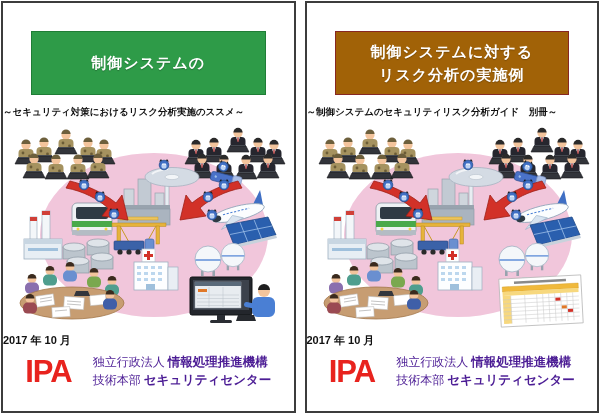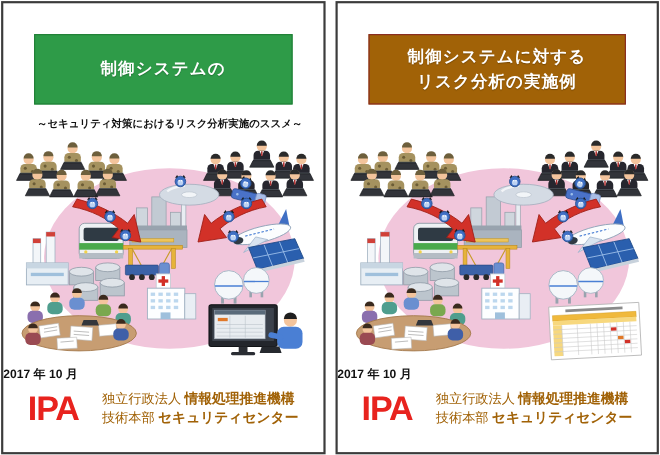--- a/index.html
+++ b/index.html
@@ -1,25 +1,25 @@
 <!DOCTYPE html>
 <html><head>
 <meta charset="utf-8">
 <style>
   html,body{margin:0;padding:0;background:#ffffff;font-family:"Liberation Sans",sans-serif;}
   .page{position:relative;width:600px;height:414px;box-sizing:border-box;display:flex;gap:9px;padding:1px;background:#ffffff;}
   .cover{position:relative;flex:1;background:#ffffff;border:2px solid #3c3c3c;box-sizing:border-box;overflow:hidden;}
   .banner{position:absolute;left:28px;right:28px;top:28px;height:64px;display:flex;flex-direction:column;justify-content:center;align-items:center;gap:5px;border:1px solid rgba(0,0,0,0.25);box-sizing:border-box;}
   .banner .line{color:#ffffff;font-weight:bold;font-size:15px;line-height:1.15;letter-spacing:1px;white-space:nowrap;text-shadow:0 1px 1px rgba(0,0,0,0.25);}
-  .subtitle{position:absolute;left:12px;right:0;top:103px;text-align:center;font-size:9.5px;font-weight:bold;color:#111;white-space:nowrap;}
+  .subtitle{position:absolute;left:0;right:0;top:103px;font-size:9.5px;font-weight:bold;color:#111;white-space:nowrap;}
   .illustration{position:absolute;left:50%;transform:translateX(-50%);top:124px;width:284px;height:202px;}
   .date{position:absolute;left:0;right:0;top:330px;font-size:11px;font-weight:bold;color:#111;}
   .logo-row{position:absolute;left:0;right:0;top:351px;display:flex;justify-content:center;align-items:center;gap:21px;}
   .ipa{font-size:31px;font-weight:bold;letter-spacing:-1px;line-height:1;}
-  .org{font-size:12px;color:#a16207;line-height:1.4;white-space:nowrap;font-family:Liberation Serif, serif;}
+  .org{font-size:12px;color:#4c1d95;line-height:1.4;white-space:nowrap;font-family:Liberation Serif, serif;}
   .org b{font-size:12.5px;}
   .org span{margin-right:3px;}
 </style>
 </head>
 <body>
 
 <svg width="0" height="0" style="position:absolute" aria-hidden="true">
   <defs>
 
     <g id="pc">
@@ -309,20 +309,21 @@
         <div><span>技術本部</span><b>セキュリティセンター</b></div>
       </div>
     </div>
   </div>
 
   <div class="cover">
     <div class="banner" style="background: #a16207; border-color: rgb(135, 39, 34);">
       <div class="line">制御システムに対する</div>
       <div class="line">リスク分析の実施例</div>
     </div>
+    <div class="subtitle">～制御システムのセキュリティリスク分析ガイド　別冊～</div>
     <svg class="illustration" viewBox="0 0 284 202">
       <use href="#scene-base"></use>
       <use href="#variant-sheet"></use>
     </svg>
     <div class="date">2017 年 10 月</div>
     <div class="logo-row">
       <div class="ipa" style="color: rgb(232, 35, 30);">IPA</div>
       <div class="org">
         <div><span>独立行政法人</span><b>情報処理推進機構</b></div>
         <div><span>技術本部</span><b>セキュリティセンター</b></div>

